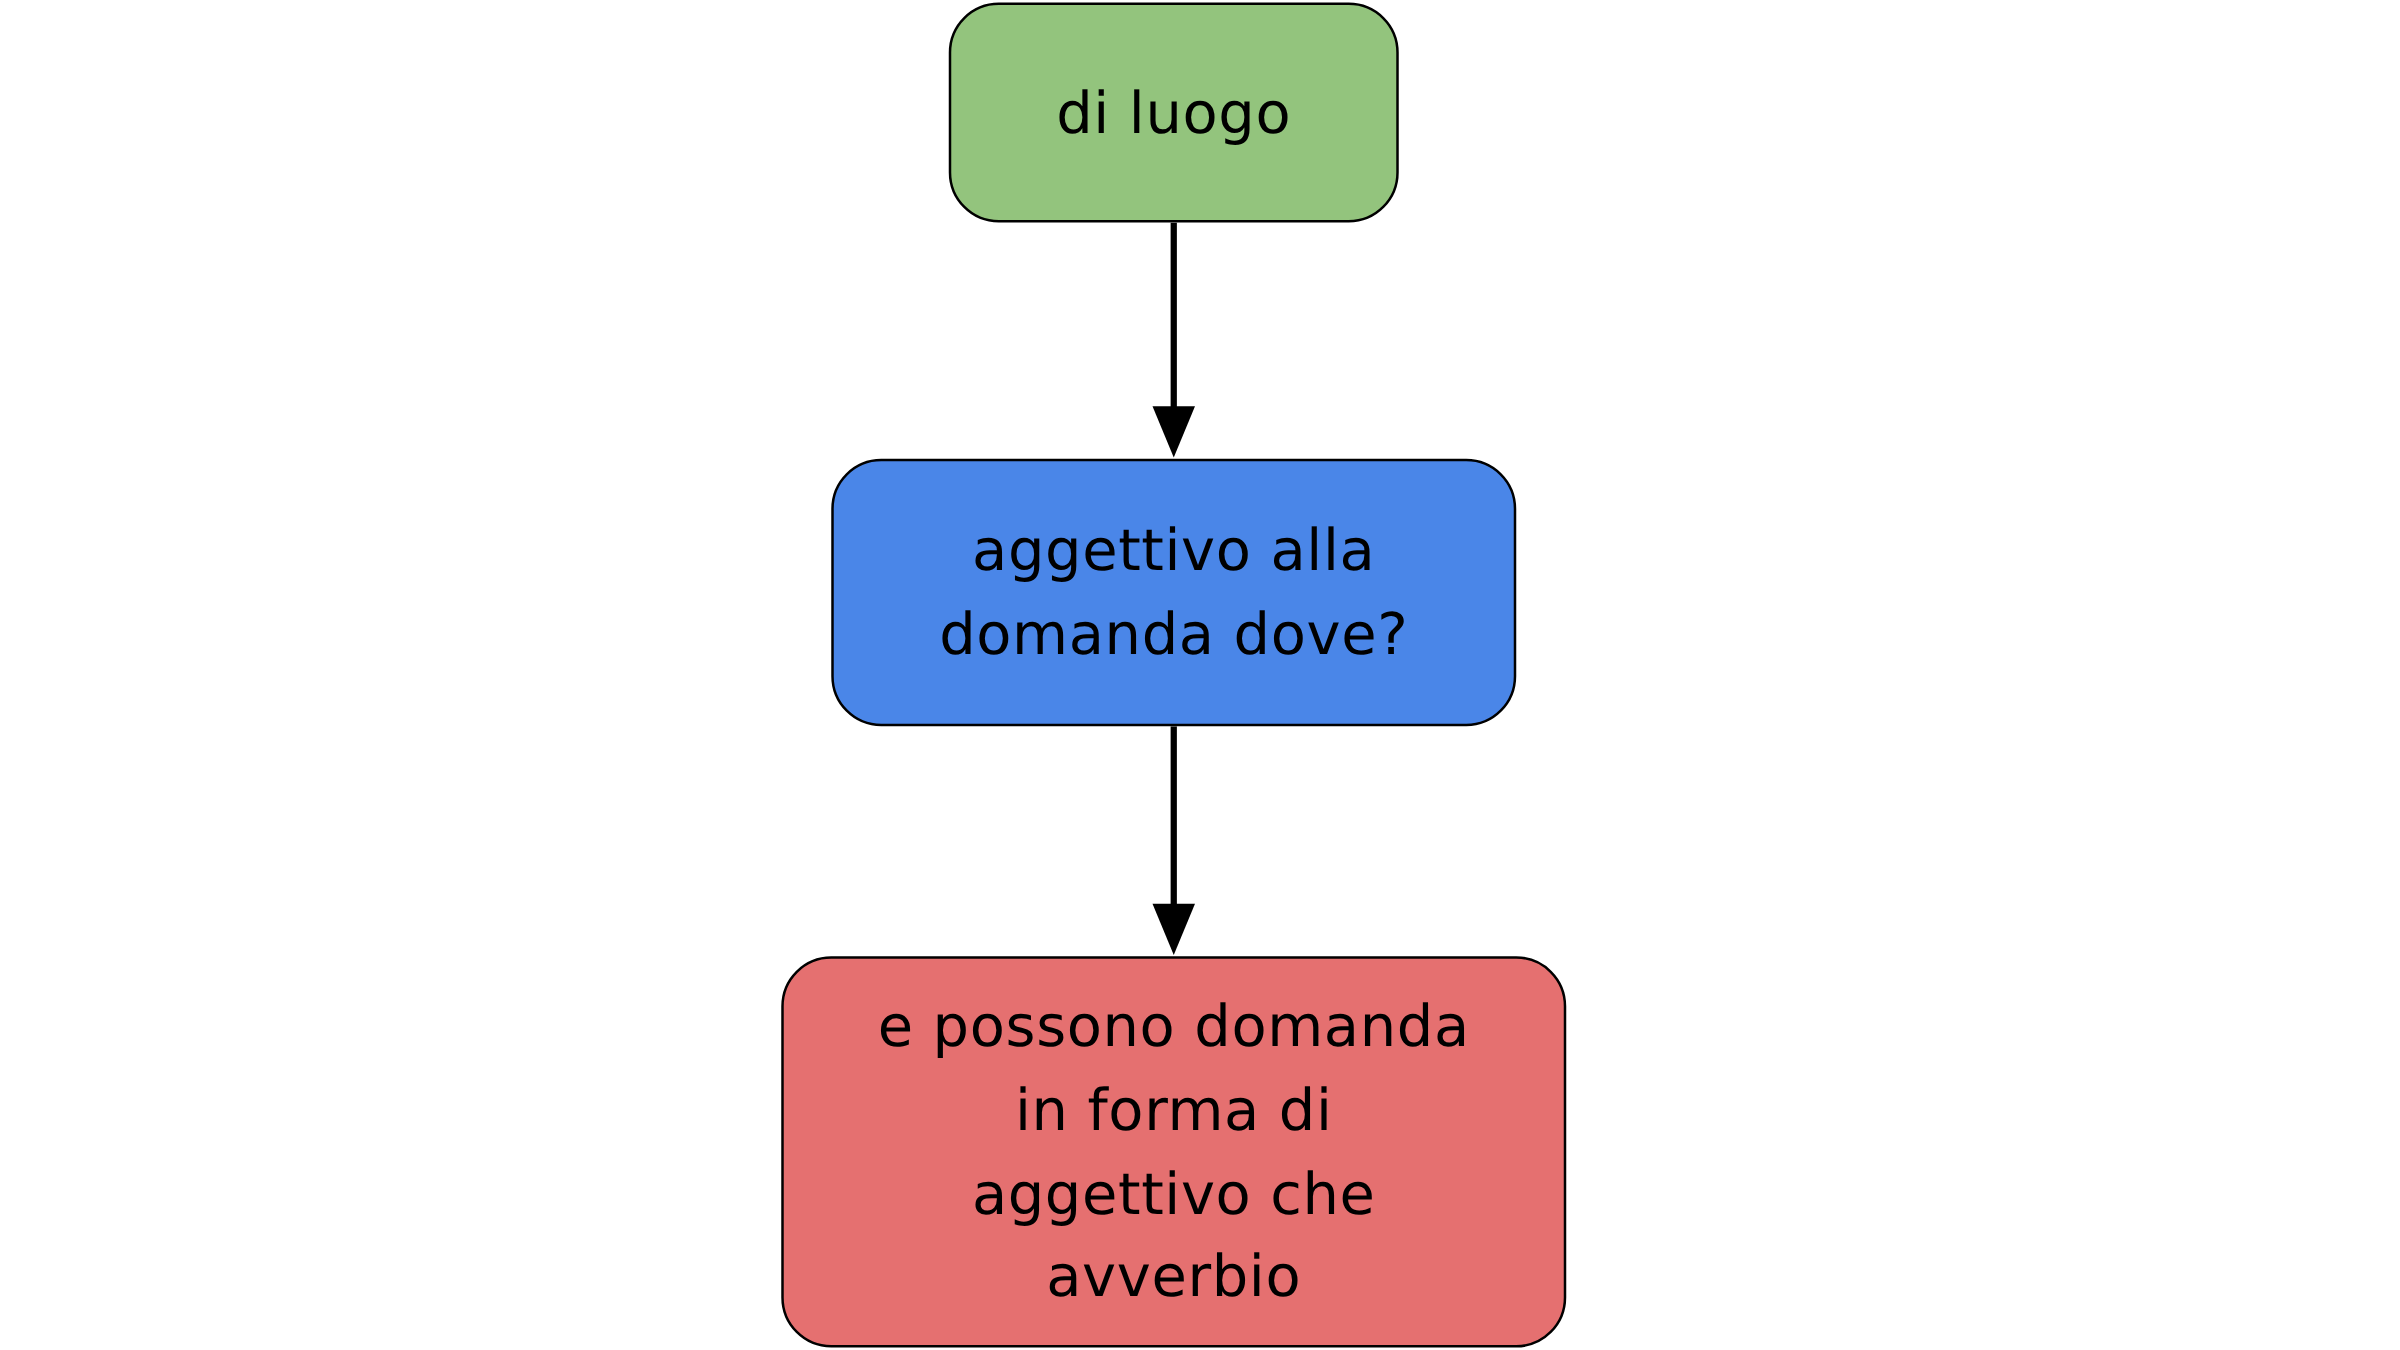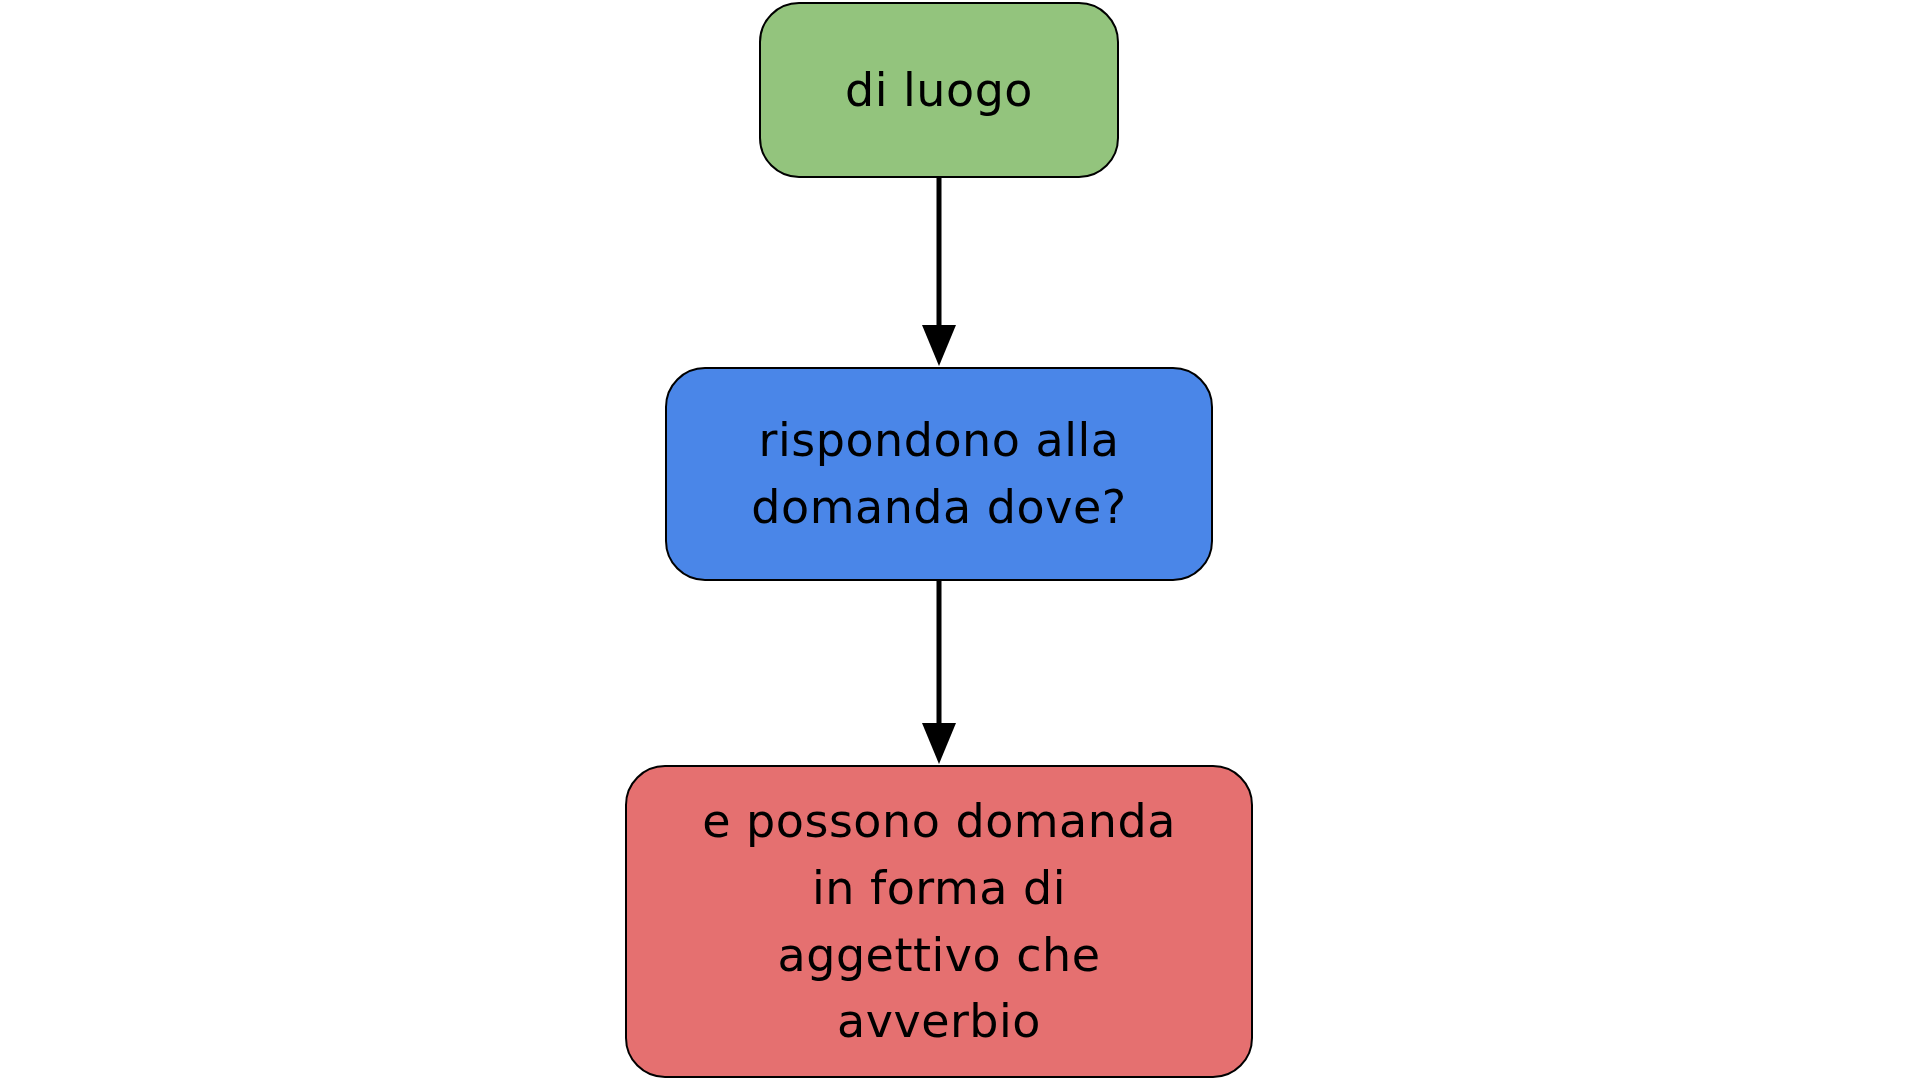--- a/index.html
+++ b/index.html
@@ -55,21 +55,21 @@
     <div class="node node-1" style="background-color: rgb(147, 196, 125);">
       <span class="node-label">di luogo</span>
     </div>
 
     <svg class="arrow" width="44" height="189" viewBox="0 0 44 189" aria-hidden="true">
       <line x1="22" y1="0" x2="22" y2="152" stroke="#000000" stroke-width="5"></line>
       <polygon points="5,147 39,147 22,188" fill="#000000"></polygon>
     </svg>
 
     <div class="node node-2" style="background-color: rgb(74, 134, 232);">
-      <span class="node-label">rispondono alla
+      <span class="node-label">aggettivo alla
 domanda dove?</span>
     </div>
 
     <svg class="arrow" width="44" height="184" viewBox="0 0 44 184" aria-hidden="true">
       <line x1="22" y1="0" x2="22" y2="147" stroke="#000000" stroke-width="5"></line>
       <polygon points="5,142 39,142 22,183" fill="#000000"></polygon>
     </svg>
 
     <div class="node node-3" style="background-color: rgb(229, 112, 112);">
       <span class="node-label">e possono domanda

